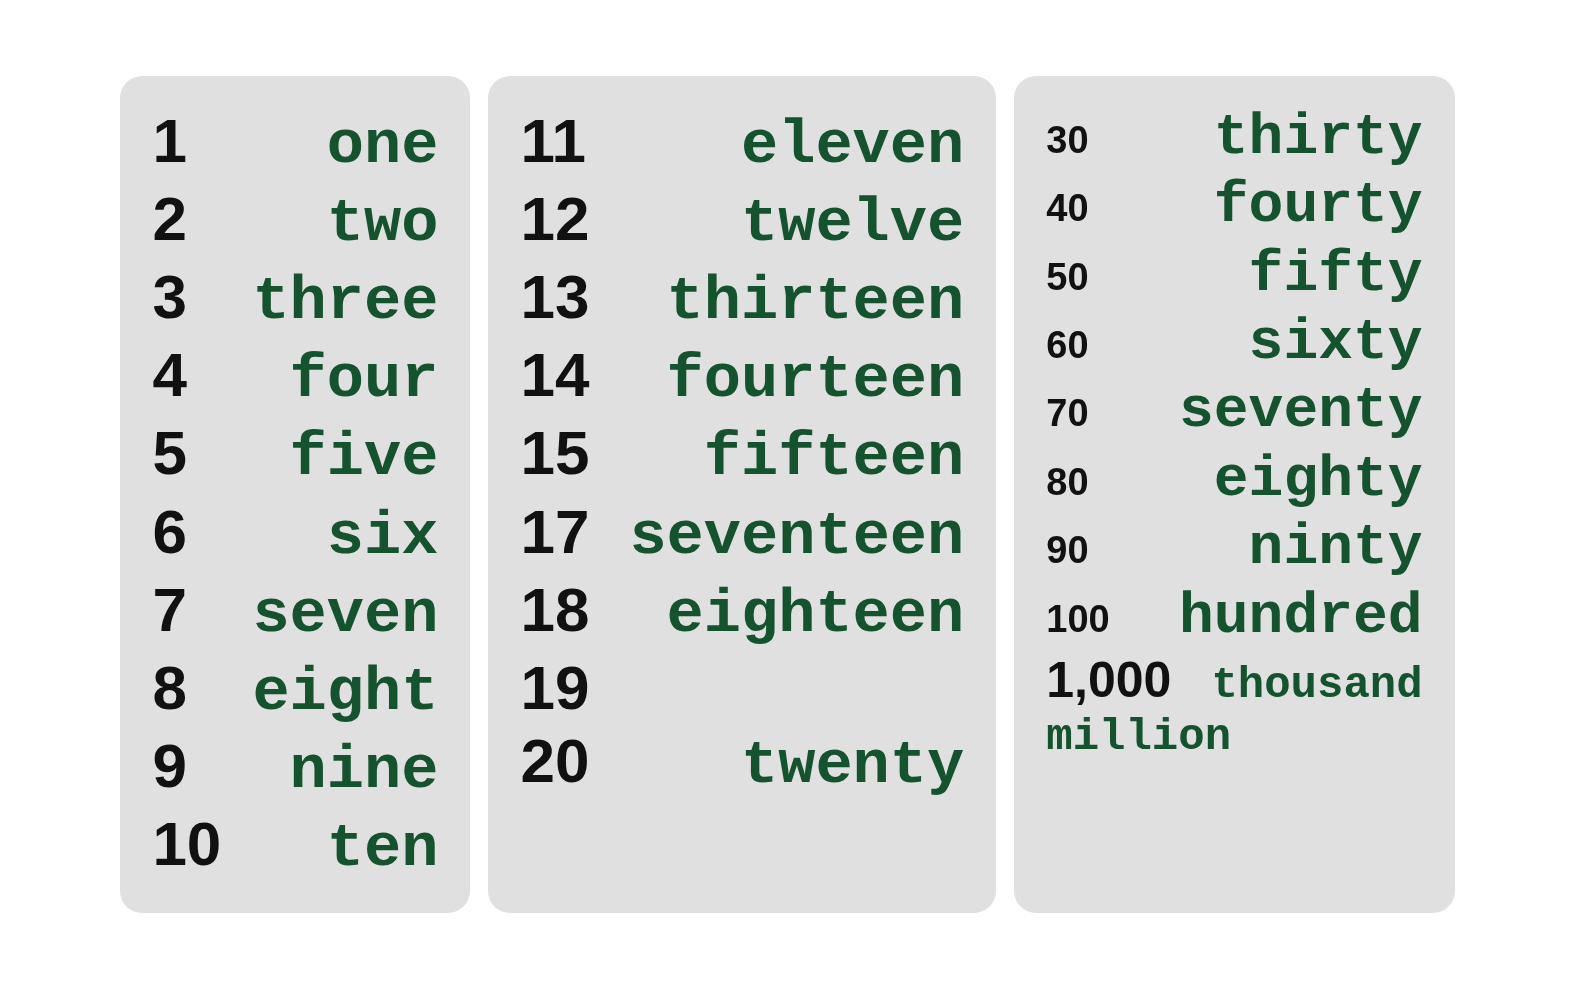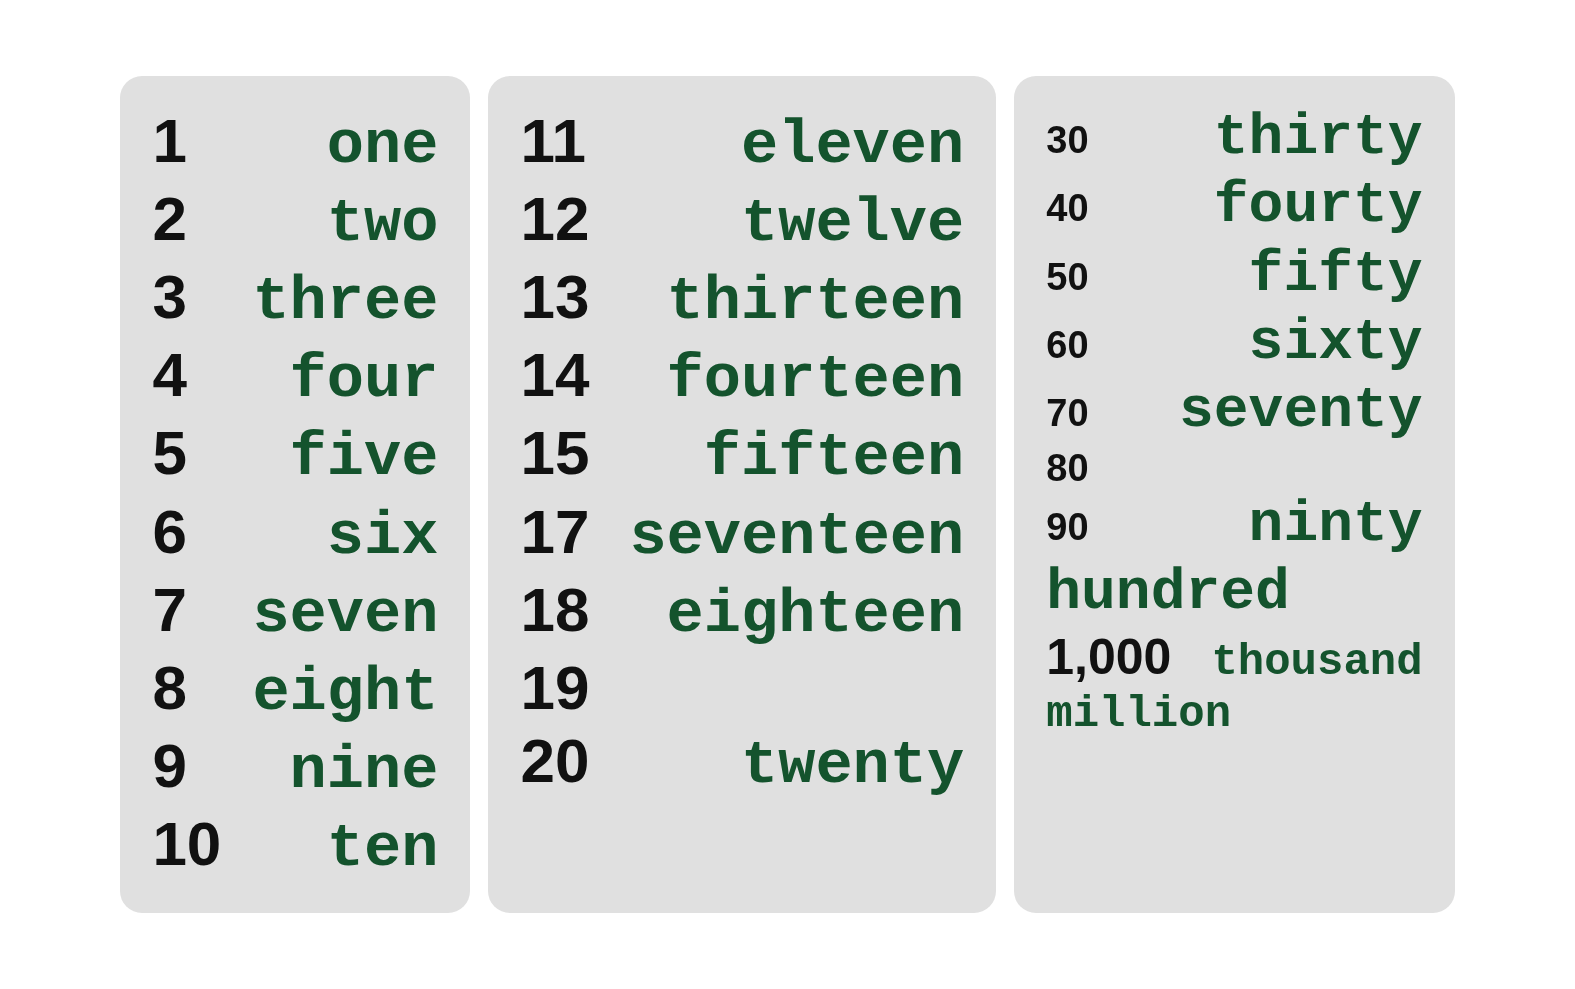--- a/index.html
+++ b/index.html
@@ -174,26 +174,28 @@
       <div class="card-row">
         <span class="num">60</span>
         <span class="word">sixty</span>
       </div>
       <div class="card-row">
         <span class="num">70</span>
         <span class="word">seventy</span>
       </div>
       <div class="card-row">
         <span class="num">80</span>
+        <span class="word">eighty</span>
       </div>
       <div class="card-row">
         <span class="num">90</span>
         <span class="word">ninty</span>
       </div>
       <div class="card-row">
+        <span class="num">100</span>
         <span class="word">hundred</span>
       </div>
       <div class="card-row row-thousand">
         <span class="num">1,000</span>
         <span class="word">thousand</span>
       </div>
       <div class="card-row row-million">
         <span class="word">million</span>
       </div>
     </div>

